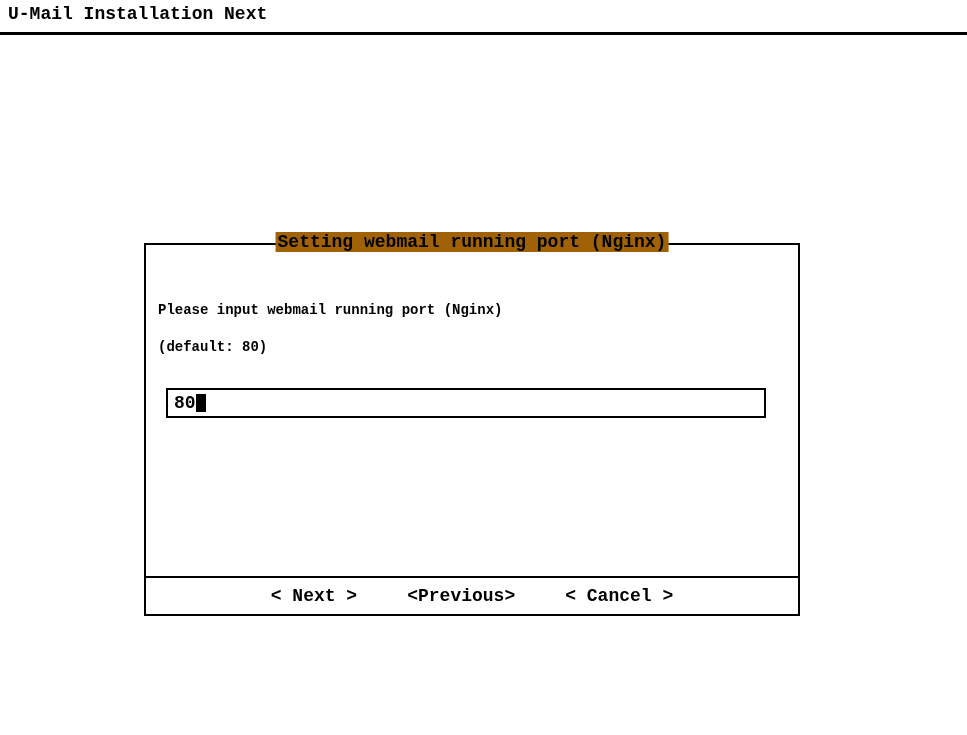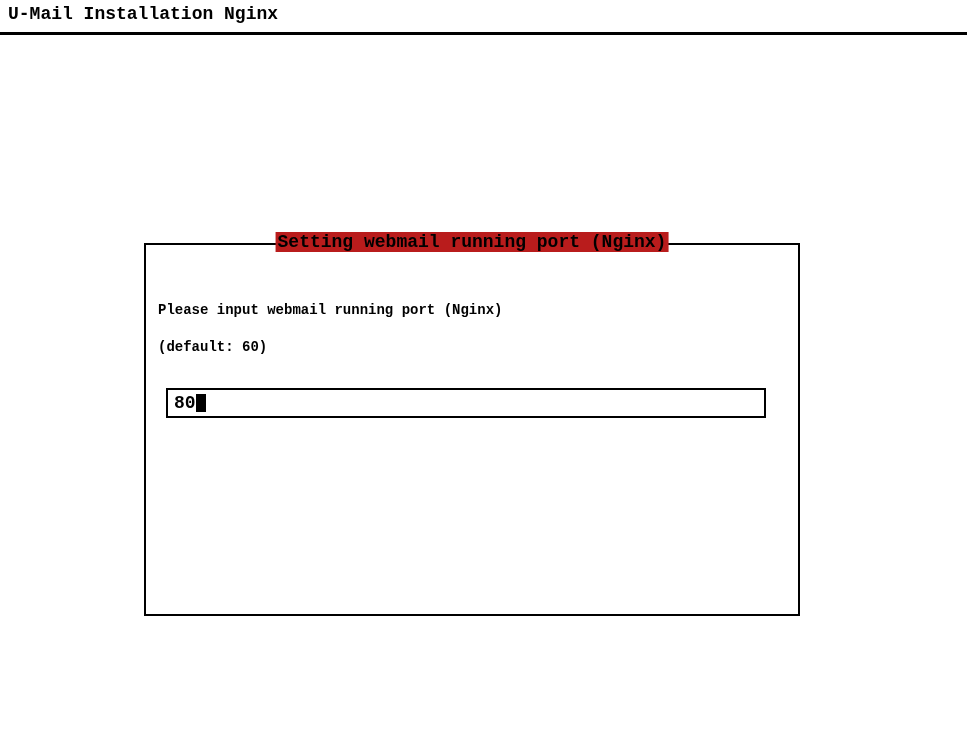--- a/index.html
+++ b/index.html
@@ -26,21 +26,21 @@
       top: 243px;
       width: 656px;
       height: 373px;
       border: 2px solid black;
     }
     .dialog-title {
       position: absolute;
       top: -13px;
       left: 50%;
       transform: translateX(-50%);
-      background: #b91c1c;
+      background: #a16207;
       padding: 0 2px;
       font-size: 18px;
       white-space: nowrap;
     }
     .dialog-body {
       padding: 38px 12px 0 12px;
     }
     .prompt {
       font-size: 14px;
       line-height: 1.3;
@@ -82,28 +82,33 @@
       font-size: 18px;
     }
     .btn {
       cursor: pointer;
     }
   </style>
 </head>
 <body>
 
 <div class="header">
-  <span>U-Mail Installation Nginx</span>
+  <span>U-Mail Installation Next</span>
 </div>
 
 <div class="dialog">
   <div class="dialog-title">Setting webmail running port (Nginx)</div>
   <div class="dialog-body">
     <div class="prompt">
       <span>Please input webmail running port (Nginx)</span><br>
-      <span>(default: 60)</span>
+      <span>(default: 80)</span>
     </div>
     <div class="input-box">
       <span class="input-value">80</span>
         <span class="cursor"></span>
     </div>
   </div>
+  <div class="button-bar">
+    <span class="btn">&lt;  Next  &gt;</span>
+    <span class="btn">&lt;Previous&gt;</span>
+    <span class="btn">&lt; Cancel &gt;</span>
+  </div>
 </div>
 
 </body></html>

